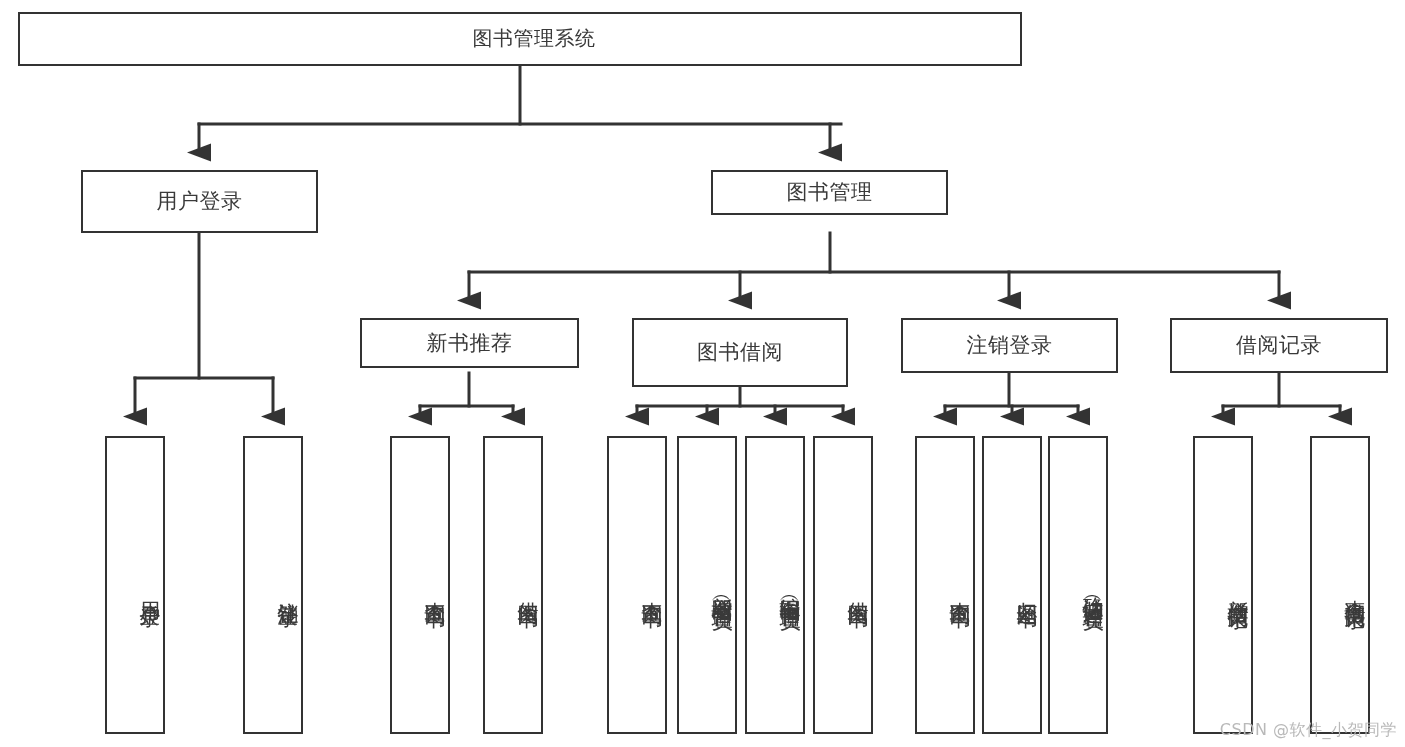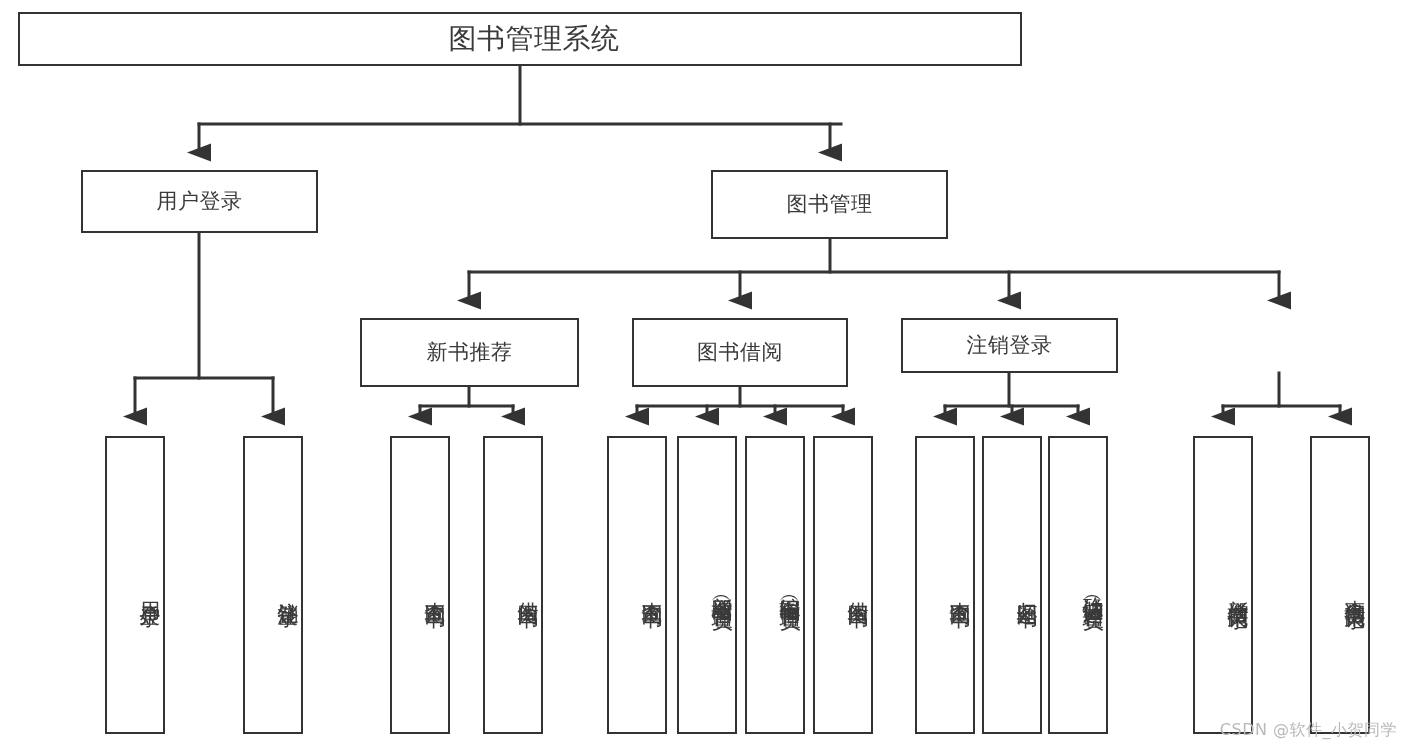--- a/index.html
+++ b/index.html
@@ -36,21 +36,21 @@
     justify-content: center;
     color: #3a3a3a;
     text-align: center;
     line-height: 1.28;
   }
   .node.h {
     font-size: 21px;
     letter-spacing: 0.5px;
   }
   .node.root {
-    font-size: 28px;
+    font-size: 20px;
     padding-left: 28px;
   }
   .node.v {
     font-size: 21px;
     writing-mode: vertical-rl;
     text-orientation: upright;
     align-items: flex-start;
     justify-content: center;
     padding-top: 8px;
     letter-spacing: 2px;
@@ -123,28 +123,29 @@
       <path d="M 1223 406 L 1340 406"></path>
       <path d="M 1223 406 L 1223 414" marker-end="url(#arrowhead)"></path>
       <path d="M 1340 406 L 1340 414" marker-end="url(#arrowhead)"></path>
     </g>
   </svg>
 
   <div class="node h root" style="left:18px; top:12px; width:1004px; height:54px;">图书管理系统</div>
 
   <div class="node h" style="left:81px; top:170px; width:237px; height:63px;">用户登录</div>
 
-  <div class="node h" style="left:711px; top:170px; width:237px; height:69px;">图书管理</div>
+  <div class="node h" style="left:711px; top:170px; width:237px; height:45px;">图书管理</div>
 
-  <div class="node h" style="left:360px; top:318px; width:219px; height:69px;">新书推荐</div>
+  <div class="node h" style="left:360px; top:318px; width:219px; height:50px;">新书推荐</div>
 
   <div class="node h" style="left:632px; top:318px; width:216px; height:69px;">图书借阅</div>
 
   <div class="node h" style="left:901px; top:318px; width:217px; height:55px;">注销登录</div>
 
+  <div class="node h" style="left:1170px; top:318px; width:218px; height:55px;">借阅记录</div>
 
   <div class="node v" style="left:105px; top:436px; width:60px; height:298px;">
     <span class="vtext">用户登录</span>
   </div>
   <div class="node v" style="left:243px; top:436px; width:60px; height:298px;">
     <span class="vtext">注销登录</span>
   </div>
 
   <div class="node v" style="left:390px; top:436px; width:60px; height:298px;">
     <span class="vtext">查询图书</span>

